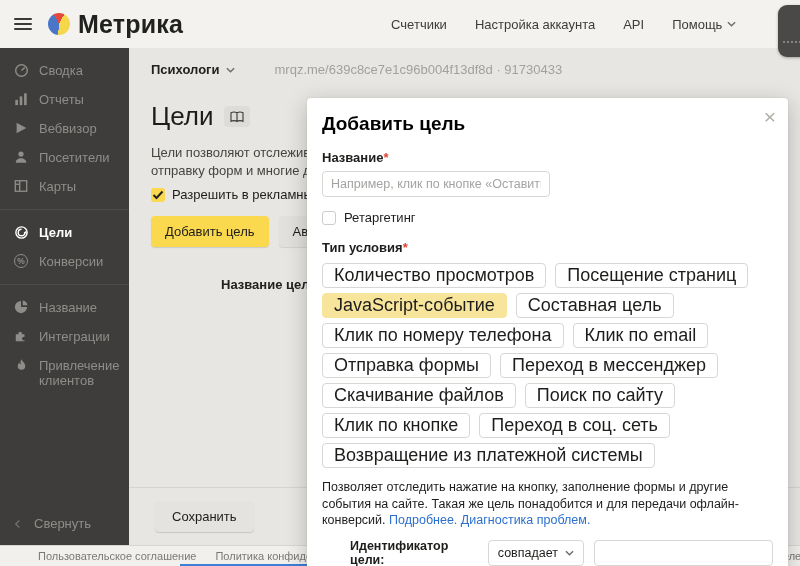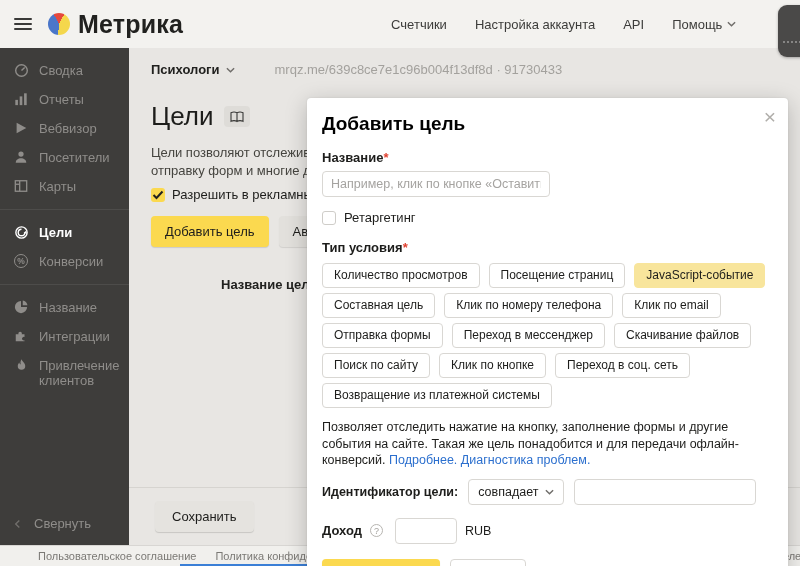--- a/index.html
+++ b/index.html
@@ -66,25 +66,25 @@
   
   .modal { position:absolute; left:307px; top:98px; width:481px; background:#ffffff; border-radius:4px; z-index:10; padding:15px 15px 16px 15px; box-shadow:0 5px 22px rgba(0,0,0,.22), 0 0 2px rgba(0,0,0,.10); }
   .modal-close { position:absolute; top:8px; right:12px; font-size:21px; color:#b0aeaa; cursor:pointer; line-height:1; }
   .modal-title { font-size:19px; font-weight:700; color:#000; }
   .field-label { font-size:13px; font-weight:700; margin-top:15px; }
   .req { color:#e0402f; }
   .text-input { display:block; margin-top:6px; width:228px; height:26px; border:1px solid #d9d7d3; border-radius:4px; padding:0 8px; font-size:12.5px; font-family:inherit; color:#1d1d1b; background:#fff; }
   .text-input::placeholder { color:#a5a3a0; }
   .retarget-row { display:flex; align-items:center; gap:8px; margin-top:13px; font-size:13px; cursor:pointer; }
   .chips { display:flex; flex-wrap:wrap; gap:5px 9px; margin-top:8px; width:452px; }
-  .chip { border:1px solid #d9d7d3; border-radius:4px; background:#fff; padding:5px 11px; font-size:12px; line-height:13px; cursor:pointer; white-space:nowrap; }
+  .chip { border:1px solid #d9d7d3; border-radius:4px; background:#fff; padding:5px 11px; font-size:18px; line-height:13px; cursor:pointer; white-space:nowrap; }
   .chip.selected { background:#f8e59c; border-color:#f8e59c; }
   .modal-desc { margin-top:11px; font-size:12.5px; line-height:16.5px; color:#1d1d1b; width:452px; }
   .blue-link { color:#2b6fce; cursor:pointer; }
-  .ident-row { display:flex; align-items:center; gap:10px; margin-top:10px; }
+  .ident-row { display:flex; align-items:center; gap:10px; margin-top:10px;margin-left:28px; }
   .ident-label { font-size:12.5px; font-weight:700; }
   .select-box { display:flex; align-items:center; gap:7px; border:1px solid #d9d7d3; border-radius:4px; padding:5px 9px; font-size:12.5px; cursor:pointer; background:#fff; }
   .ident-input { margin-top:0; width:182px; }
   .revenue-row { display:flex; align-items:center; gap:8px; margin-top:13px; }
   .revenue-label { font-size:13px; font-weight:700; }
   .help-circle { width:13px; height:13px; border:1.2px solid #b7b5b1; border-radius:50%; color:#a3a19d; font-size:9px; display:flex; align-items:center; justify-content:center; cursor:pointer; }
   .revenue-input { margin-top:0; width:62px; margin-left:4px; }
   .currency { font-size:12.5px; }
   .modal-btn-row { display:flex; gap:10px; margin-top:15px; }
   .btn-cancel { background:#fff; border:1px solid #d9d7d3; color:#1d1d1b; }

